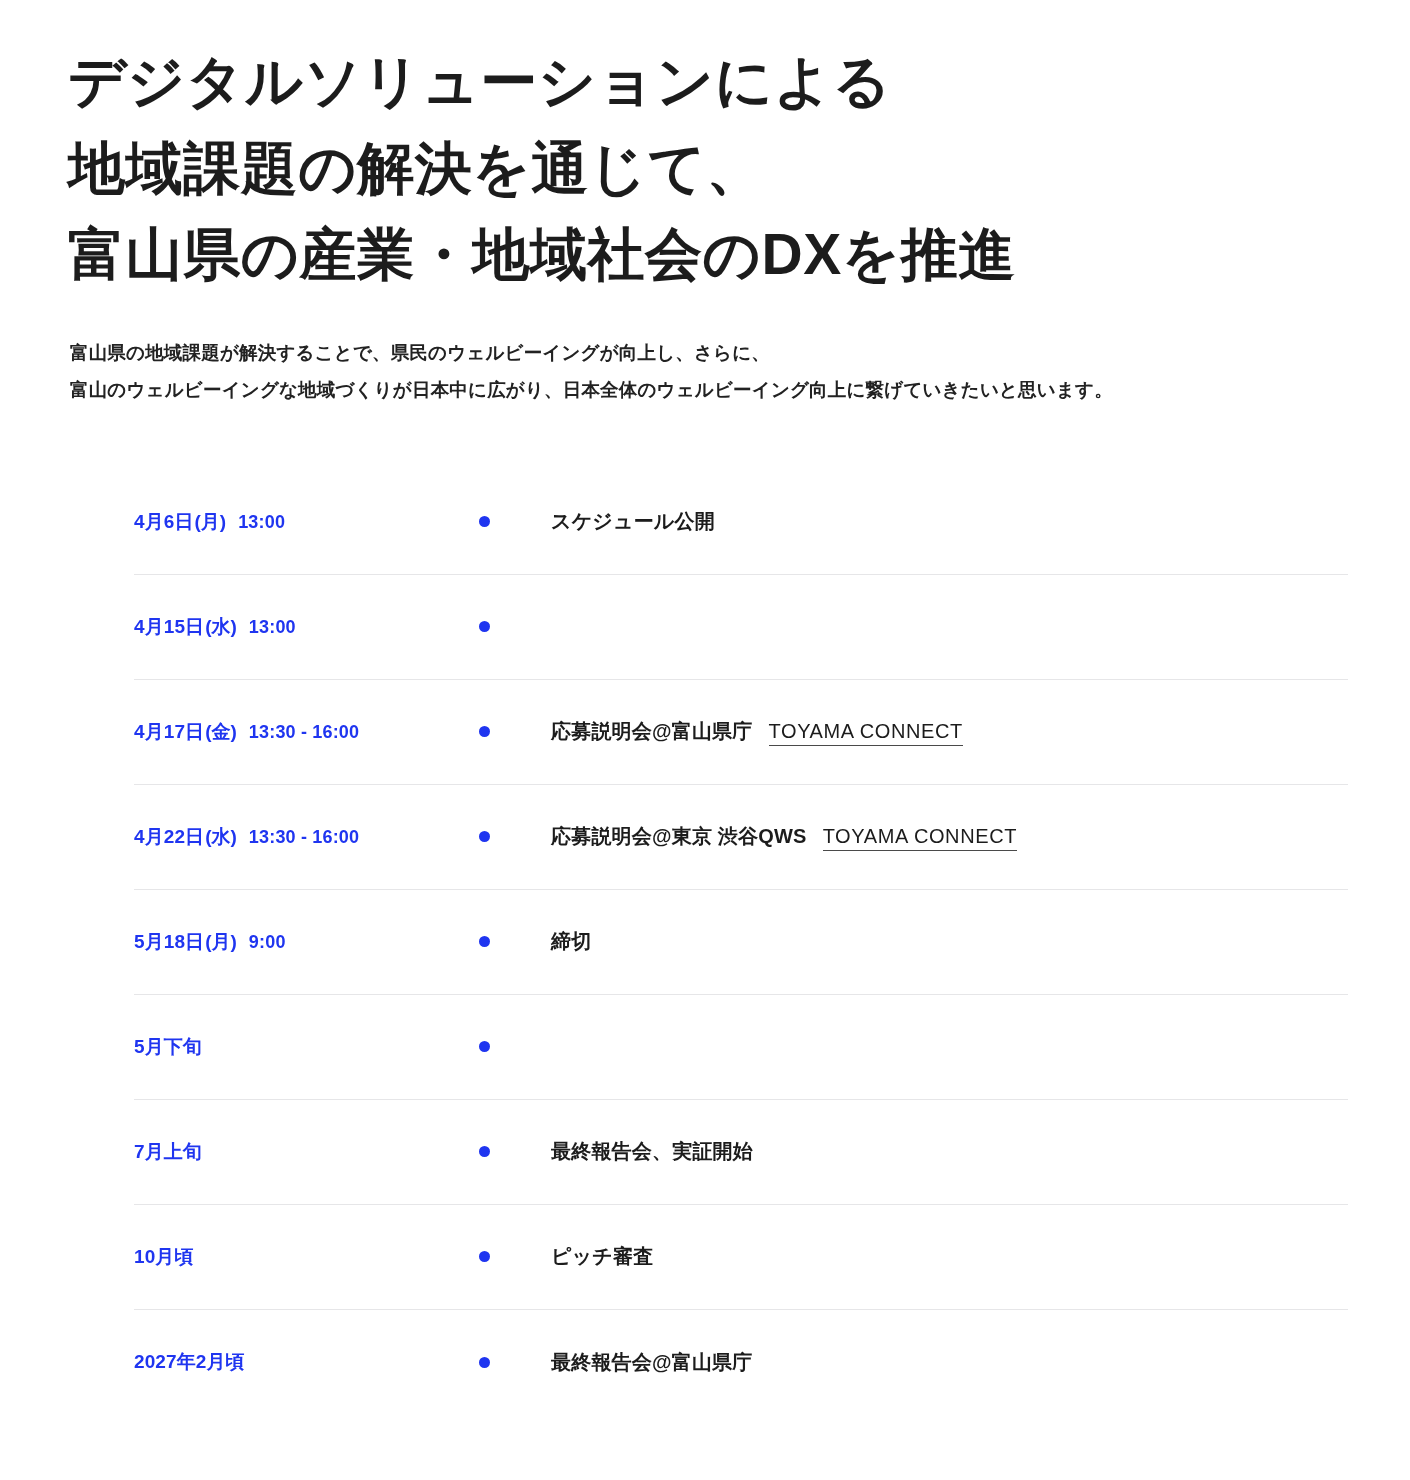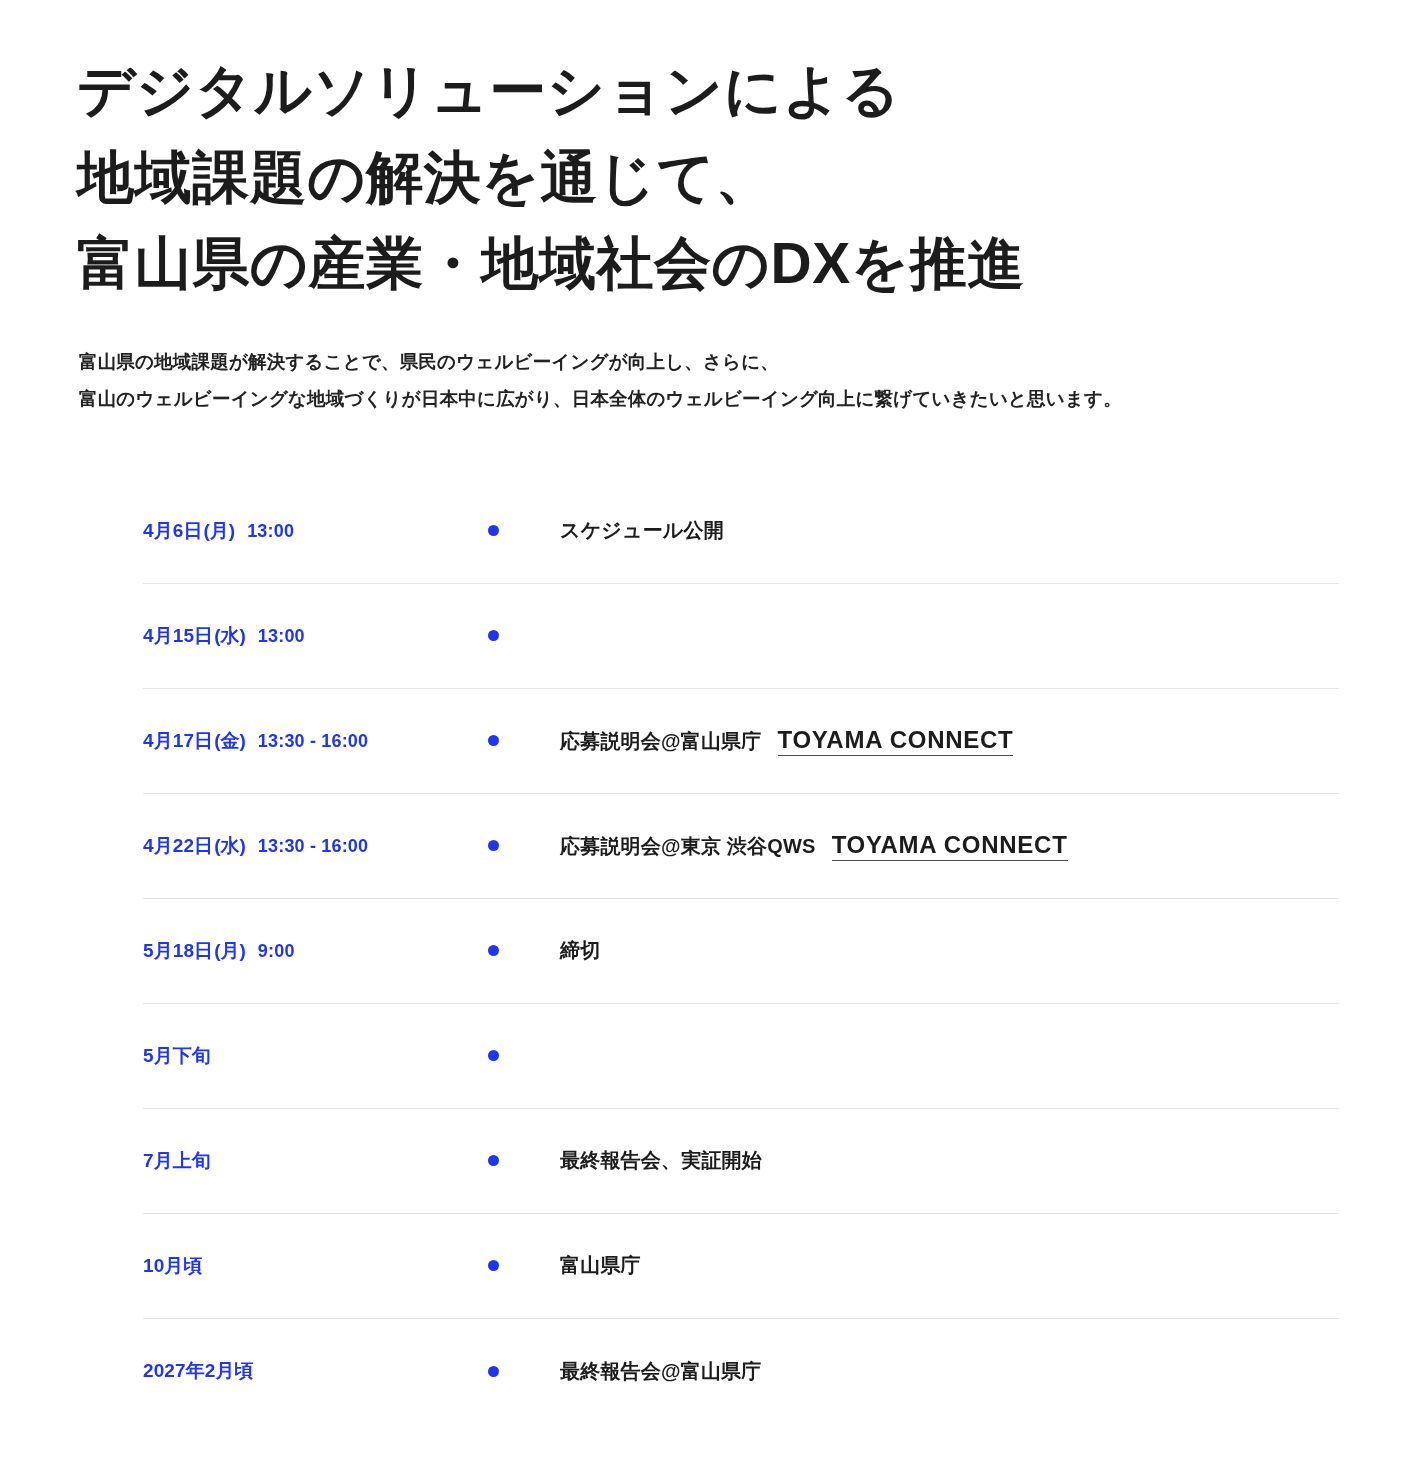--- a/index.html
+++ b/index.html
@@ -13,21 +13,21 @@
     height: 1480px;
     overflow: hidden;
     font-family: "Liberation Sans", "DejaVu Sans", sans-serif;
     color: #1a1a1a;
   }
 
   .page {
     position: relative;
     width: 1410px;
     height: 1480px;
-    padding: 11px;
+    padding: 2px;
   }
 
   
   .heading {
     margin: 0;
     padding: 36px 60px 0 66px;
     font-size: 57px;
     line-height: 1.52;
     font-weight: 700;
     letter-spacing: 0.01em;
@@ -111,22 +111,22 @@
     min-width: 0;
   }
   .desc-text {
     font-size: 20px;
     font-weight: 700;
     color: #1c1c1c;
     letter-spacing: 0.01em;
     white-space: nowrap;
   }
   .tag {
-    font-size: 24px;
-    font-weight: 700;
+    font-size: 20px;
+    font-weight: 400;
     color: #1c1c1c;
     letter-spacing: 0.03em;
     white-space: nowrap;
     border-bottom: 1.5px solid #4a4a4a;
     padding-bottom: 2px;
     line-height: 1.15;
   }
 </style>
 </head>
 <body>
@@ -243,21 +243,21 @@
 
     <div class="row">
       <div class="date">
         <span class="date-main">10月頃</span>
 
       </div>
       <div class="bullet">
           <i></i>
         </div>
       <div class="desc">
-        <span class="desc-text">富山県庁</span>
+        <span class="desc-text">ピッチ審査</span>
 
       </div>
     </div>
 
     <div class="row">
       <div class="date">
         <span class="date-main">2027年2月頃</span>
 
       </div>
       <div class="bullet">

